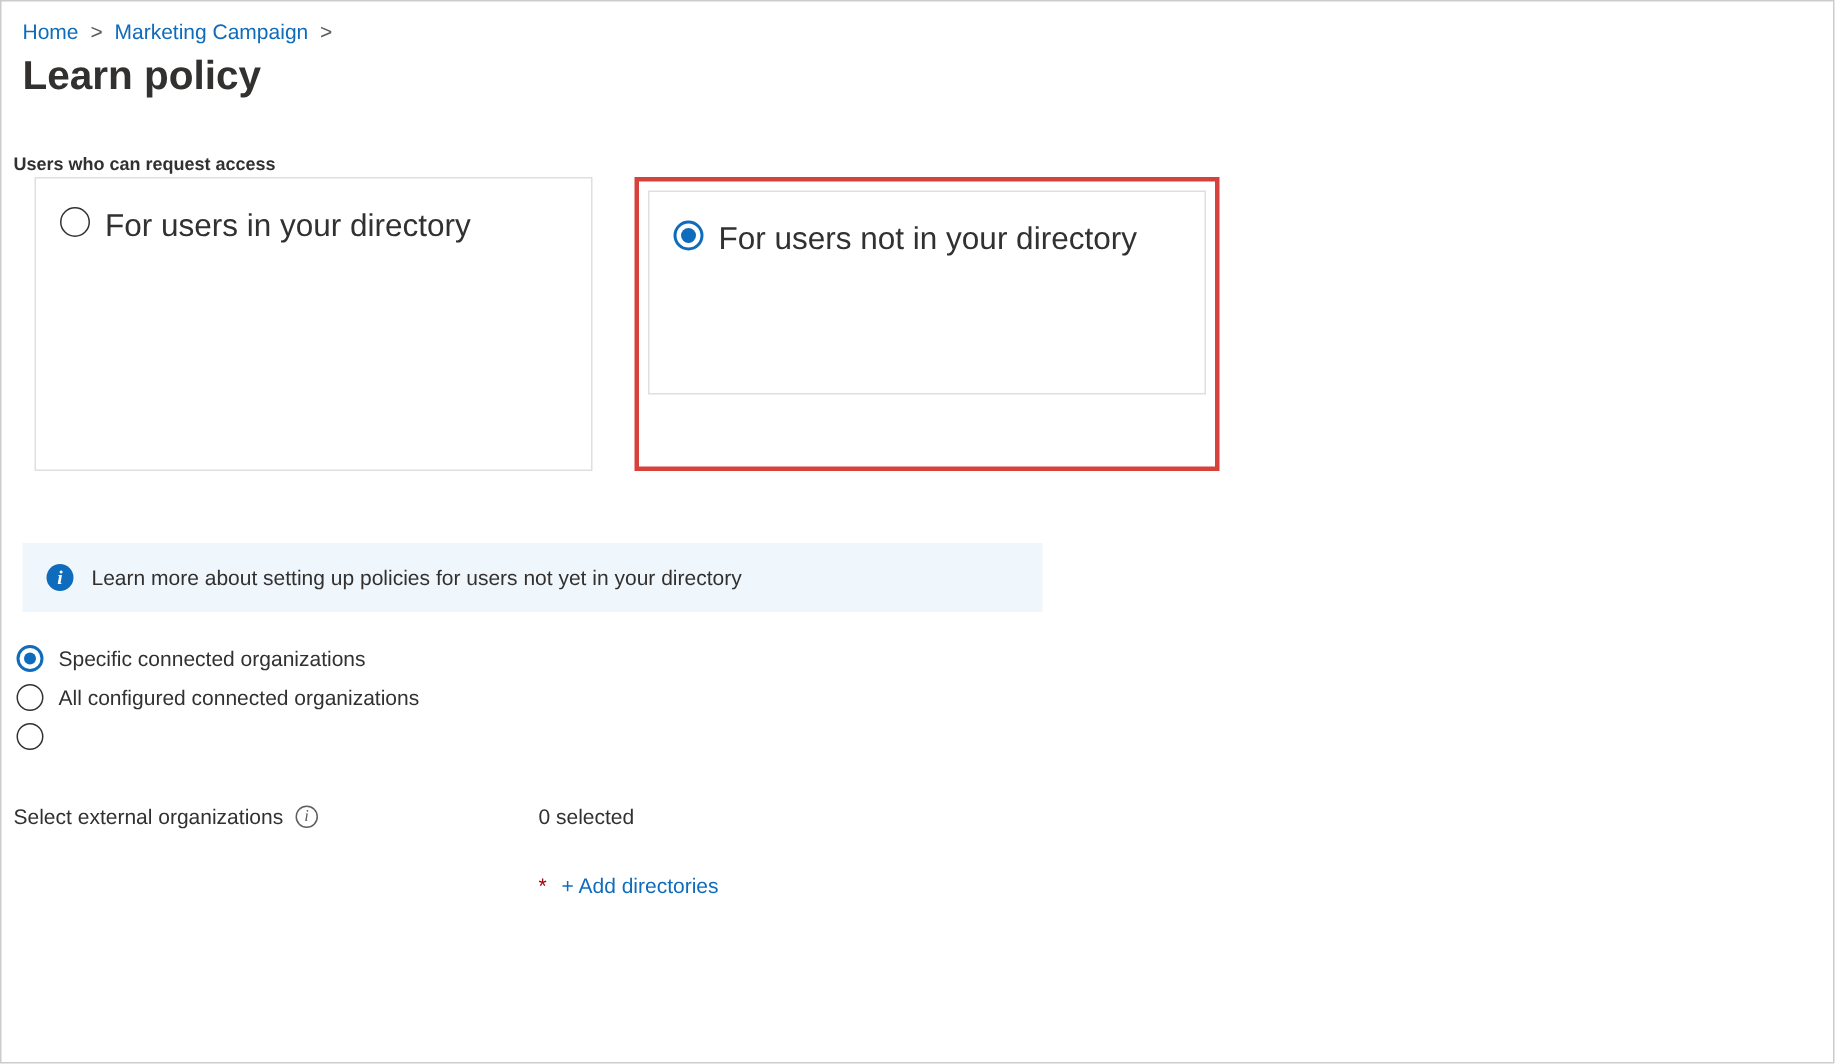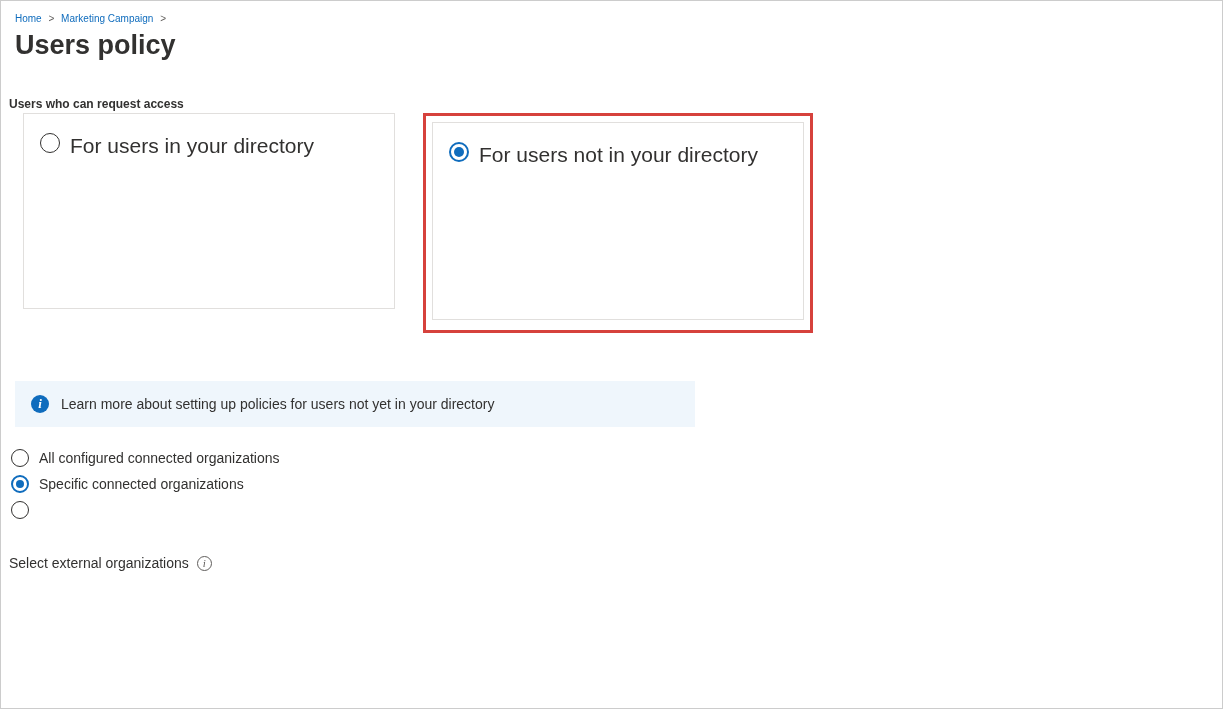--- a/index.html
+++ b/index.html
@@ -10,21 +10,21 @@
     color: #323130;
     background: #fff;
     border: 1px solid #ccc;
     width: 1223px;
     height: 709px;
     padding: 0;
     position: relative;
   }
   .breadcrumb {
     padding: 12px 14px 0 14px;
-    font-size: 10px;
+    font-size: 14px;
   }
   .breadcrumb a {
     color: #0f6cbd;
     text-decoration: none;
   }
   .breadcrumb .sep {
     color: #605e5c;
     margin: 0 4px;
   }
   h1.page-title {
@@ -53,21 +53,21 @@
     position: relative;
   }
   .card-row2-wrap {
     border: 3px solid #d6413c;
     padding: 6px 6px 10px 6px;
     margin-right: 18px;
   }
   .card-row2-wrap .card {
     margin-right: 0;
     width: 372px;
-    height: 198px;
+    height: 136px;
   }
   .card .hdr {
     display: flex;
     align-items: flex-start;
     gap: 10px;
     margin-bottom: 14px;
   }
   .card .radio {
     width: 20px; height: 20px;
     border: 1px solid #323130;
@@ -192,21 +192,21 @@
 </head>
 <body>
 
 <div class="breadcrumb">
   <a href="#">Home</a>
   <span class="sep">&gt;</span>
   <a href="#">Marketing Campaign</a>
   <span class="sep">&gt;</span>
 </div>
 
-<h1 class="page-title">Users policy</h1>
+<h1 class="page-title">Learn policy</h1>
 
 <div class="section-label">Users who can request access</div>
 
 <div class="cards-row">
 
   <div class="card">
     <div class="hdr">
       <span class="radio"></span>
       <span class="title">For users in your directory</span>
     </div>
@@ -224,30 +224,37 @@
 
 </div>
 
 <div class="info-banner">
   <span class="info-icon">i</span>
   <span>Learn more about setting up policies for users not yet in your directory</span>
 </div>
 
 <div class="scope-radios">
   <div class="opt">
+    <span class="radio-sm checked"></span>
+    <span>Specific connected organizations</span>
+  </div>
+  <div class="opt">
     <span class="radio-sm"></span>
     <span>All configured connected organizations</span>
-  </div>
-  <div class="opt">
-    <span class="radio-sm checked"></span>
-    <span>Specific connected organizations</span>
   </div>
   <div class="opt">
     <span class="radio-sm"></span>
   </div>
 </div>
 
 <div class="select-orgs-row">
   <div class="lbl">
     <span>Select external organizations</span>
     <span class="info-ring">i</span>
   </div>
+  <div class="right-col">
+    <div class="count">0 selected</div>
+    <div>
+      <span class="req-star">*</span>
+      <span class="add-link">+ Add directories</span>
+    </div>
+  </div>
 </div>
 
 </body></html>

